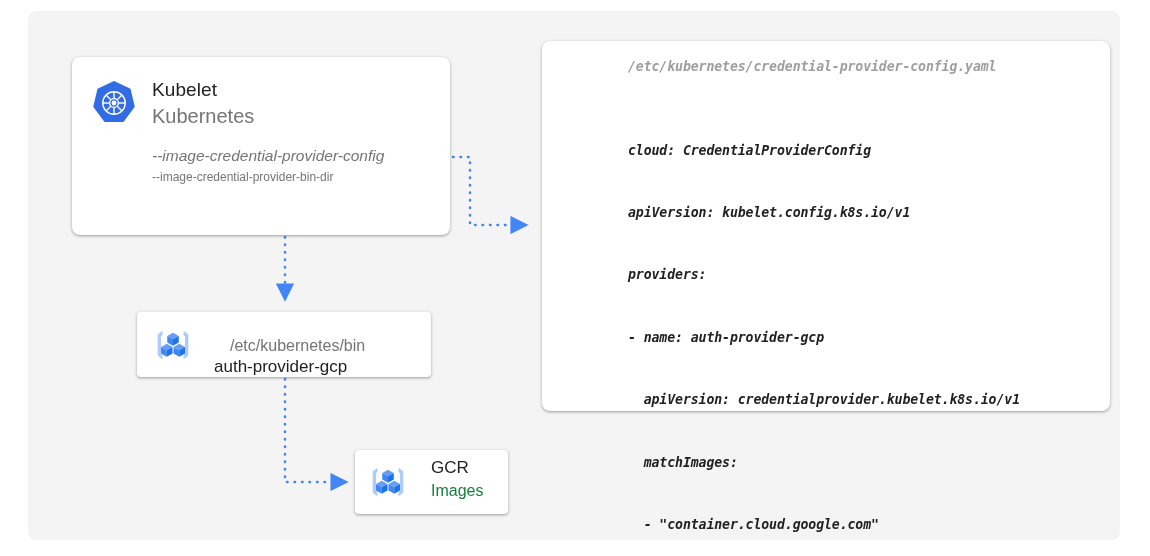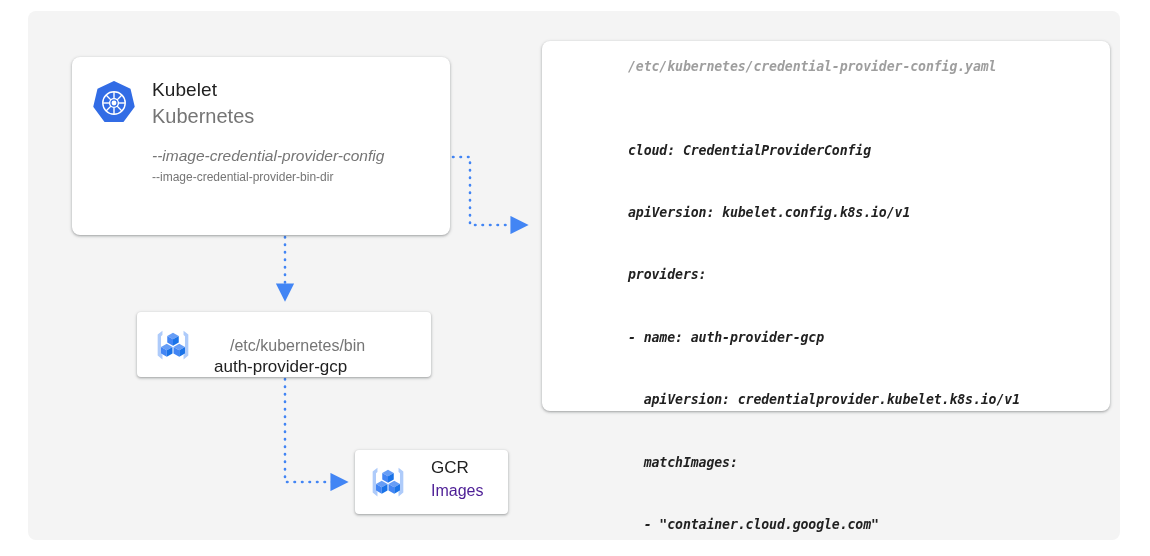--- a/index.html
+++ b/index.html
@@ -135,21 +135,21 @@
     left: 76px;
     top: 8px;
     font-size: 17px;
     color: #212121;
   }
   .gcr-sub {
     position: absolute;
     left: 76px;
     top: 32px;
     font-size: 16px;
-    color: #4c1d95;
+    color: #15803d;
   }
 
   
   #yaml-panel {
     left: 542px;
     top: 41px;
     width: 568px;
     height: 370px;
     border-radius: 8px;
   }

